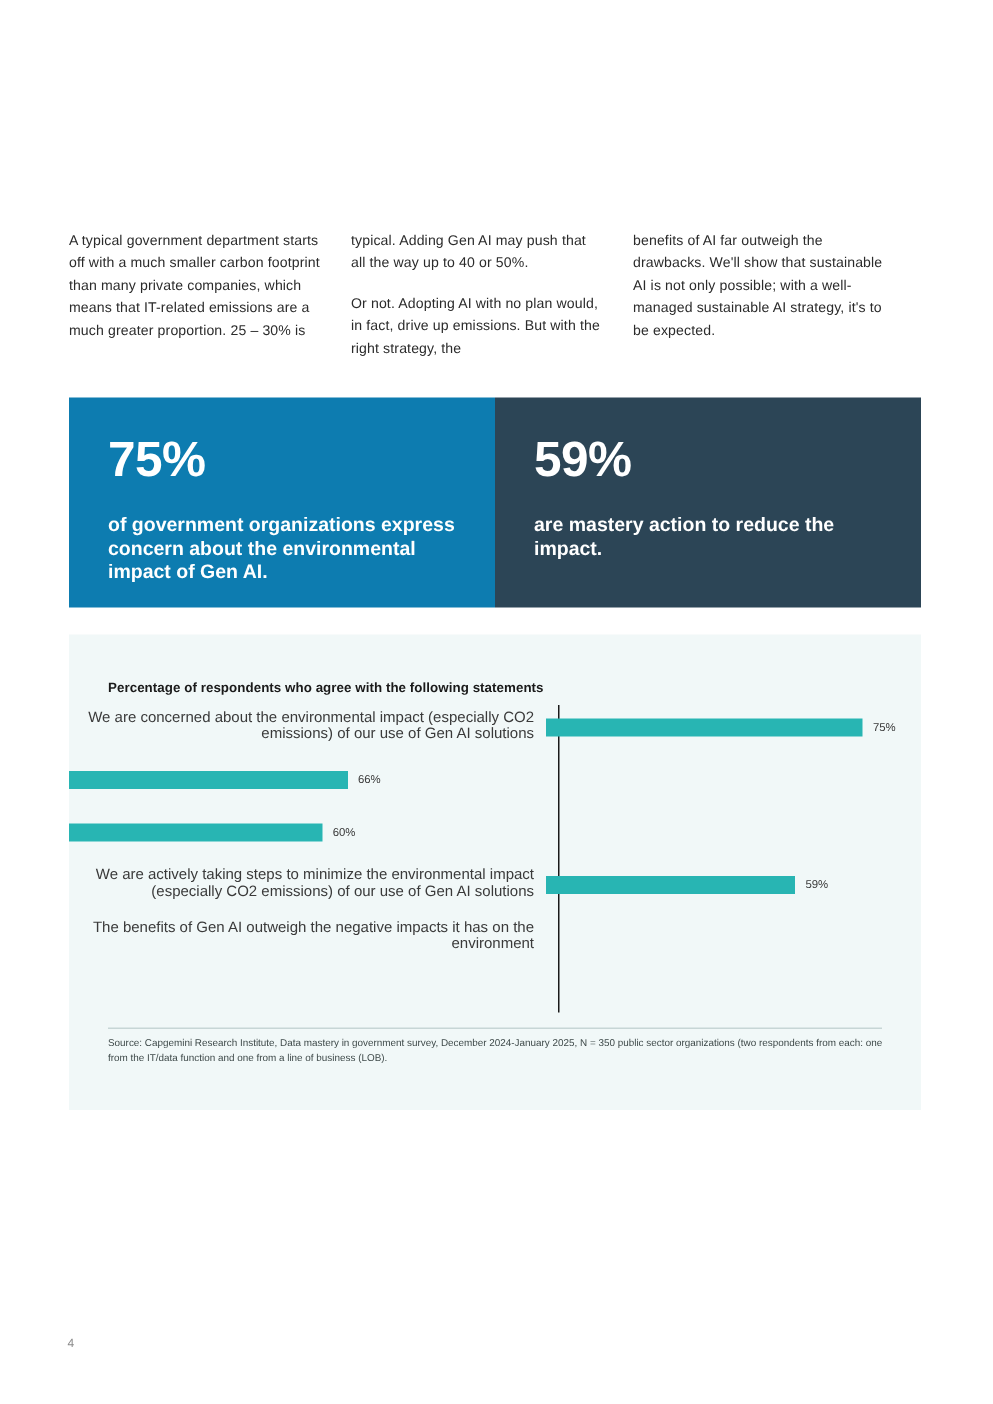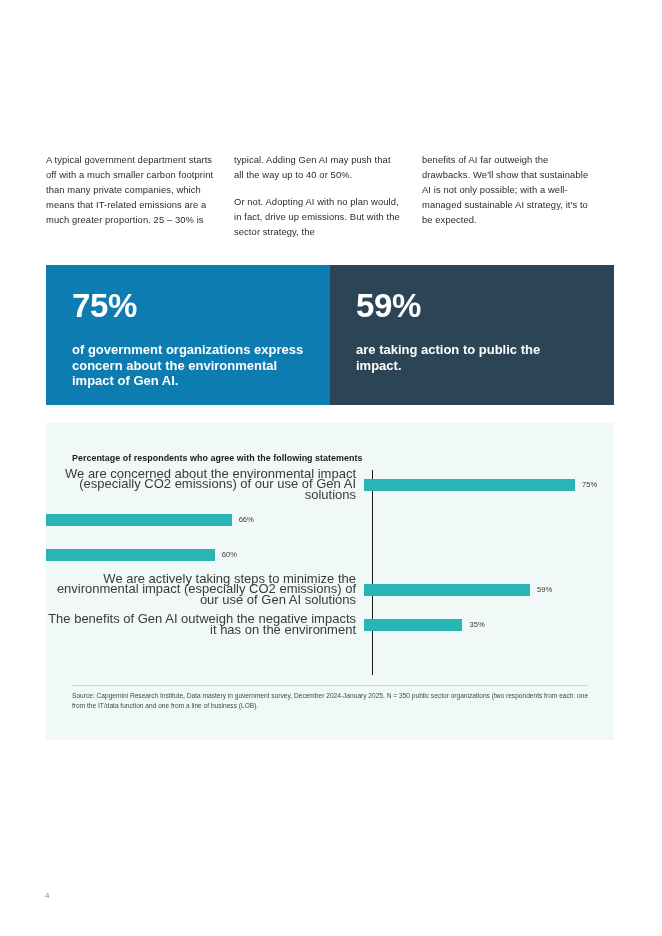--- a/index.html
+++ b/index.html
@@ -118,21 +118,21 @@
     position: relative;
     height: 35px;
     display: flex;
     align-items: center;
   }
   .bar-label {
     width: 318px;
     padding-right: 8px;
     box-sizing: border-box;
     text-align: right;
-    font-size: 13px;
+    font-size: 10px;
     line-height: 10.4px;
     color: #3a3a3a;
   }
   .bar-track {
     position: relative;
     flex: 1;
     height: 35px;
     display: flex;
     align-items: center;
   }
@@ -177,35 +177,35 @@
 </style>
 </head>
 <body>
 
 <div class="copy-block">
   <div class="copy-col">
     <p>A typical government department starts off with a much smaller carbon footprint than many private companies, which means that IT-related emissions are a much greater proportion. 25 – 30% is</p>
   </div>
   <div class="copy-col">
     <p>typical. Adding Gen AI may push that all the way up to 40 or 50%.</p>
-    <p>Or not. Adopting AI with no plan would, in fact, drive up emissions. But with the sector strategy, the</p>
+    <p>Or not. Adopting AI with no plan would, in fact, drive up emissions. But with the right strategy, the</p>
   </div>
   <div class="copy-col">
     <p>benefits of AI far outweigh the drawbacks. We'll show that sustainable AI is not only possible; with a well-managed sustainable AI strategy, it's to be expected.</p>
   </div>
 </div>
 
 <div class="stat-banner">
   <div class="stat-panel primary">
     <div class="stat-number">75%</div>
     <div class="stat-caption">of government organizations express concern about the environmental impact of Gen AI.</div>
   </div>
   <div class="stat-panel secondary">
     <div class="stat-number">59%</div>
-    <div class="stat-caption">are taking action to public the impact.</div>
+    <div class="stat-caption">are mastery action to reduce the impact.</div>
   </div>
 </div>
 
 <div class="chart-card">
   <div class="chart-title">Percentage of respondents who agree with the following statements</div>
 
   <div class="chart-plot">
     <div class="axis-line"></div>
     <div class="bar-rows" id="bar-rows">
         <div class="bar-row">
@@ -229,24 +229,20 @@
         </div>
         <div class="bar-row">
           <div class="bar-label">We are actively taking steps to minimize the environmental impact (especially CO2 emissions) of our use of Gen AI solutions</div>
           <div class="bar-track">
             <div class="bar-fill" style="width: 165.938px; background: rgb(40, 181, 179);"></div>
             <div class="bar-value">59%</div>
           </div>
         </div>
         <div class="bar-row">
           <div class="bar-label">The benefits of Gen AI outweigh the negative impacts it has on the environment</div>
-          <div class="bar-track">
-            <div class="bar-fill" style="width: 98.4375px; background: rgb(40, 181, 179);"></div>
-            <div class="bar-value">35%</div>
-          </div>
         </div>
       </div>
   </div>
 
   <div class="source-divider"></div>
   <div class="source-note">Source: Capgemini Research Institute, Data mastery in government survey, December 2024-January 2025, N = 350 public sector organizations (two respondents from each: one from the IT/data function and one from a line of business (LOB).</div>
 </div>
 
 <div class="page-number">4</div>
 

